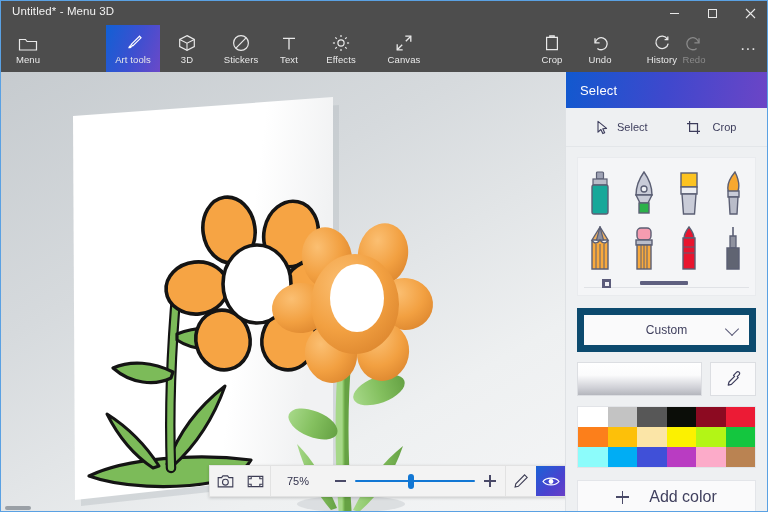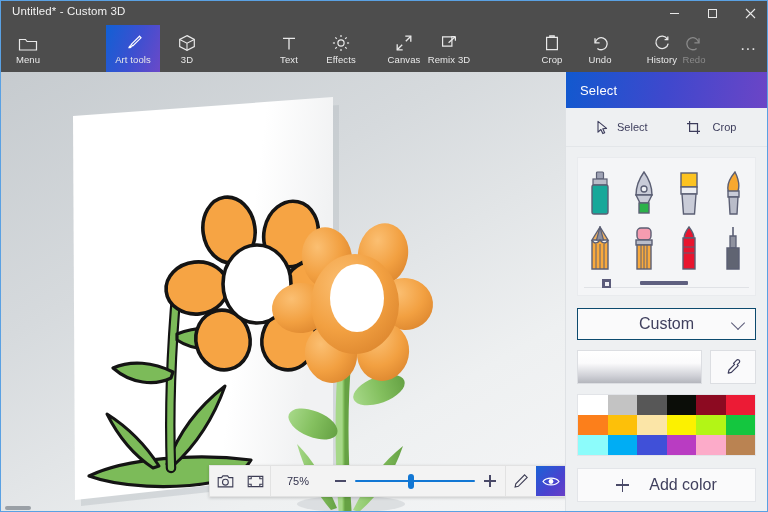--- a/index.html
+++ b/index.html
@@ -103,23 +103,23 @@
   .brow{display:flex;justify-content:space-around;align-items:flex-end;height:55px;}
   .bcell{width:40px;height:55px;display:flex;align-items:center;justify-content:center;cursor:default;}
   .selrow{position:relative;height:19px;}
   .sq{position:absolute;left:24px;top:3px;width:9px;height:9px;background:#5b5b7a;
       display:flex;align-items:center;justify-content:center;}
   .sq i{width:4px;height:4px;background:#f0f0f4;display:block;font-style:normal;}
   .selbar{position:absolute;left:62px;top:5px;width:48px;height:4px;background:#5f6080;border-radius:1px;}
   .hline{position:absolute;left:6px;right:6px;top:11px;height:1px;background:#e0e2e6;}
 
   .dd{
-    margin:12px 11px 0 11px;height:30px;background:#fafafb;border:1px solid #0c4a6e;
+    margin:12px 11px 0 11px;height:30px;background:#fafafb;border:7px solid #0c4a6e;
     display:flex;align-items:center;justify-content:center;position:relative;
-    color:#40405e;font-size:16px;cursor:default;
+    color:#40405e;font-size:12px;cursor:default;
   }
   .dd .chev{position:absolute;right:12px;top:9px;width:9px;height:9px;
     border-right:1.4px solid #5a5a78;border-bottom:1.4px solid #5a5a78;transform:rotate(45deg);}
 
   .swatchrow{margin:10px 11px 0 11px;display:flex;gap:8px;}
   .grad{
     flex:1;height:32px;border:1px solid #dcdee2;
     background:linear-gradient(to bottom,#ffffff 0%,#fbfbfc 38%,#cfd0d6 78%,#b4b6bd 100%);
   }
   .dropper{width:44px;height:32px;border:1px solid #dcdee2;background:#fafafb;
@@ -138,21 +138,21 @@
   .addcolor .pl:before,.addcolor .pl:after{content:"";position:absolute;background:#4a4a68;}
   .addcolor .pl:before{left:0;top:5.8px;width:13px;height:1.6px;}
   .addcolor .pl:after{top:0;left:5.7px;height:13px;width:1.6px;}
 </style>
 </head>
 <body>
 
 <div id="app">
 
   <div class="titlebar">
-    <div class="title-text">Untitled* - Custom 3D</div>
+    <div class="title-text">Untitled* - Menu 3D</div>
     <div class="wbtn" id="w-min">
       <span class="glyph-min"></span>
     </div>
     <div class="wbtn" id="w-max">
       <span class="glyph-max"></span>
     </div>
     <div class="wbtn close" id="w-close">
       <svg width="11" height="11" viewBox="0 0 11 11">
         <path d="M1 1 L10 10 M10 1 L1 10" stroke="#e8e8e8" stroke-width="1.1" fill="none"></path>
       </svg>
@@ -183,20 +183,29 @@
     <div class="rb" style="left:159px">
       <div class="ico">
         <svg width="18" height="18" viewBox="0 0 18 18">
           <path d="M9 1.6 L16.3 5.4 v7.2 L9 16.4 L1.7 12.6 V5.4 z" fill="none" stroke="#e9e9e9" stroke-width="1.2"></path>
           <path d="M1.7 5.4 L9 9.2 l7.3 -3.8 M9 9.2 V16.4" fill="none" stroke="#e9e9e9" stroke-width="1.1"></path>
         </svg>
       </div>
       <div class="lbl">3D</div>
     </div>
 
+    <div class="rb" style="left:213px">
+      <div class="ico">
+        <svg width="18" height="18" viewBox="0 0 18 18">
+          <circle cx="9" cy="9" r="7.4" fill="none" stroke="#e9e9e9" stroke-width="1.2"></circle>
+          <path d="M4.2 13.8 L13.8 4.2" stroke="#e9e9e9" stroke-width="1.2" fill="none"></path>
+        </svg>
+      </div>
+      <div class="lbl">Stickers</div>
+    </div>
 
     <div class="rb" style="left:261px">
       <div class="ico">
         <svg width="18" height="17" viewBox="0 0 18 17">
           <path d="M3 3.3 h12 M9 3.3 V14.4" stroke="#e9e9e9" stroke-width="1.3" fill="none"></path>
         </svg>
       </div>
       <div class="lbl">Text</div>
     </div>
 
@@ -222,29 +231,20 @@
     <div class="rb" style="left:376px">
       <div class="ico">
         <svg width="18" height="18" viewBox="0 0 18 18">
           <path d="M10.3 2.2 H15.8 V7.7 M7.7 15.8 H2.2 V10.3" fill="none" stroke="#e9e9e9" stroke-width="1.3"></path>
           <path d="M15.8 2.2 L10.8 7.2 M2.2 15.8 L7.2 10.8" fill="none" stroke="#e9e9e9" stroke-width="1.3"></path>
         </svg>
       </div>
       <div class="lbl">Canvas</div>
     </div>
 
-    <div class="rb" style="left:417px;width:62px">
-      <div class="ico">
-        <svg width="18" height="18" viewBox="0 0 18 18">
-          <path d="M2.6 2.8 h9.3 v9.3 h-9.3 z" fill="none" stroke="#e9e9e9" stroke-width="1.2"></path>
-          <path d="M8.6 8.8 l6.6 -6.1 M15.4 2.6 v4.1 M15.4 2.6 h-4.2" fill="none" stroke="#e9e9e9" stroke-width="1.2"></path>
-        </svg>
-      </div>
-      <div class="lbl">Remix 3D</div>
-    </div>
 
     <div class="rb" style="left:524px">
       <div class="ico">
         <svg width="16" height="18" viewBox="0 0 16 18">
           <path d="M2.6 3.4 h10.8 v12.2 H2.6 z" fill="none" stroke="#e9e9e9" stroke-width="1.2"></path>
           <path d="M5.8 3.4 V1.9 h4.4 v1.5 z" fill="none" stroke="#e9e9e9" stroke-width="1.2"></path>
         </svg>
       </div>
       <div class="lbl">Crop</div>
     </div>

